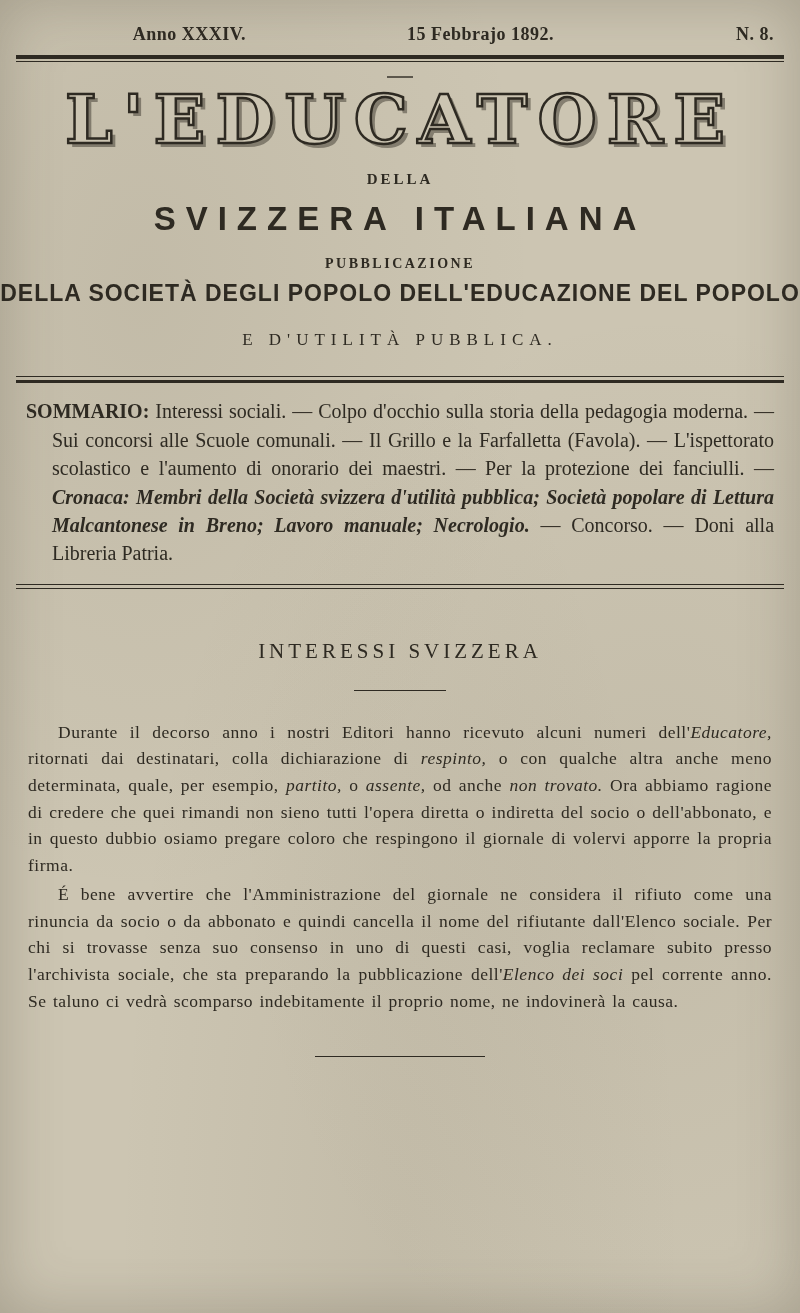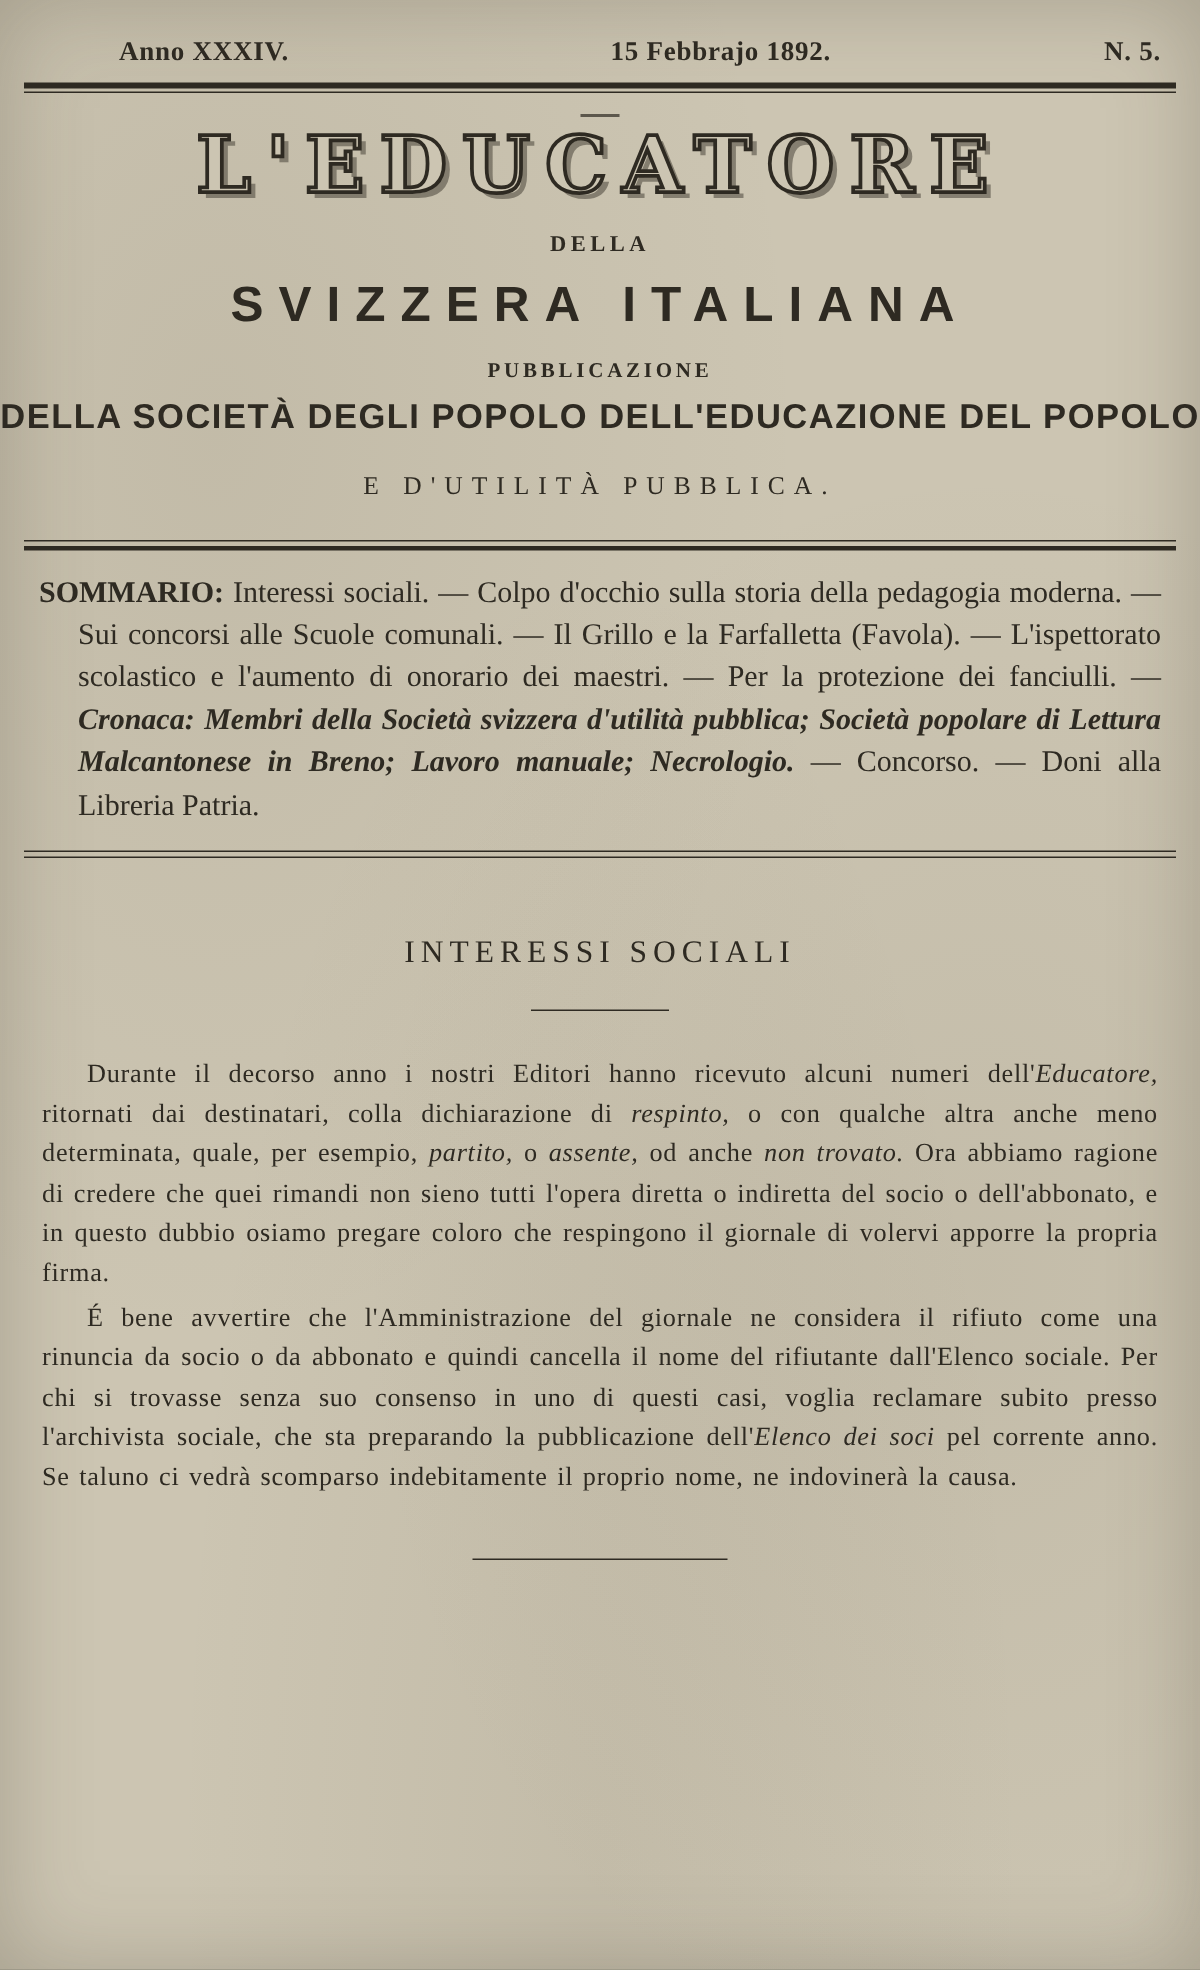--- a/index.html
+++ b/index.html
@@ -17,21 +17,21 @@
     color:var(--ink,#2e2a22);
     font-family:"Liberation Serif", serif;
     overflow:hidden;
   }
   
   .masthead-top{
     display:flex;align-items:baseline;
     padding:24px 26px 10px 26px;
     font-weight:bold;font-size:18px;letter-spacing:.5px;
   }
-  .mh-left{width:220px;text-align:center;}
+  .mh-left{width:220px;text-align:right;}
   .mh-center{flex:1;text-align:right;}
   .mh-right{width:220px;text-align:right;}
   
   .double-rule{
     margin:0 16px;height:2px;
     border-top:4px solid var(--ink,#2e2a22);
     border-bottom:1px solid var(--ink,#2e2a22);
   }
   .double-rule.flip{
     border-top-width:1px;border-bottom-width:3px;height:3px;
@@ -45,21 +45,21 @@
   .ornament-dash{
     width:26px;height:2px;background:var(--ink,#2e2a22);
     margin:14px auto 0 auto;opacity:.7;
   }
   
   .title-block{text-align:center;}
   .journal-title{
     margin:6px 0 0 0;
     font-family:"DejaVu Serif", serif;
     font-weight:bold;
-    font-size:52px;line-height:1.05;
+    font-size:68px;line-height:1.05;
     letter-spacing:10px;
     color:var(--paper,#ccc5b2);
     -webkit-text-stroke:2.5px var(--ink,#2e2a22);
     text-shadow:4px 4px 0 rgba(46,42,34,.45);
     white-space:nowrap;
   }
   .della{
     margin-top:16px;
     font-size:15px;font-weight:bold;letter-spacing:3px;
   }
@@ -118,21 +118,21 @@
   }
 </style>
 </head>
 <body>
 
 <div class="page">
 
   <header class="masthead-top">
     <span class="mh-left">Anno XXXIV.</span>
     <span class="mh-center">15 Febbrajo 1892.</span>
-    <span class="mh-right">N. 5.</span>
+    <span class="mh-right">N. 8.</span>
   </header>
 
   <div class="double-rule"></div>
   <div class="ornament-dash"></div>
 
   <div class="title-block">
     <h1 class="journal-title">L'EDUCATORE</h1>
     <div class="della">DELLA</div>
     <h2 class="subtitle">SVIZZERA ITALIANA</h2>
     <div class="pubblicazione">PUBBLICAZIONE</div>
@@ -142,21 +142,21 @@
 
   <div class="double-rule flip"></div>
 
   <section class="sommario">
     <p class="sommario-text"><span style="font-weight: bold;">SOMMARIO: </span><span>Interessi sociali. — Colpo d'occhio sulla storia della pedagogia moderna. — Sui concorsi alle Scuole comunali. — Il Grillo e la Farfalletta (Favola). — L'ispettorato scolastico e l'aumento di onorario dei maestri. — Per la protezione dei fanciulli. — </span><span style="font-style: italic; font-weight: bold;">Cronaca: </span><span style="font-style: italic; font-weight: bold;">Membri della Società svizzera d'utilità pubblica; Società popolare di Lettura Malcantonese in Breno; Lavoro manuale; Necrologio.</span><span> — Concorso. — Doni alla Libreria Patria.</span></p>
   </section>
 
   <div class="thin-double-rule"></div>
 
   <main class="article">
-    <h3 class="article-heading">INTERESSI SOCIALI</h3>
+    <h3 class="article-heading">INTERESSI SVIZZERA</h3>
     <div class="heading-rule"></div>
     <div class="article-body">
         <p><span>Durante il decorso anno i nostri Editori hanno ricevuto alcuni numeri dell'</span><span style="font-style: italic;">Educatore,</span><span> ritornati dai destinatari, colla dichiarazione di </span><span style="font-style: italic;">respinto,</span><span> o con qualche altra anche meno determinata, quale, per esempio, </span><span style="font-style: italic;">partito,</span><span> o </span><span style="font-style: italic;">assente,</span><span> od anche </span><span style="font-style: italic;">non trovato.</span><span> Ora abbiamo ragione di credere che quei rimandi non sieno tutti l'opera diretta o indiretta del socio o dell'abbonato, e in questo dubbio osiamo pregare coloro che respingono il giornale di volervi apporre la propria firma.</span></p>
         <p><span>É bene avvertire che l'Amministrazione del giornale ne considera il rifiuto come una rinuncia da socio o da abbonato e quindi cancella il nome del rifiutante dall'Elenco sociale. Per chi si trovasse senza suo consenso in uno di questi casi, voglia reclamare subito presso l'archivista sociale, che sta preparando la pubblicazione dell'</span><span style="font-style: italic;">Elenco dei soci</span><span> pel corrente anno. Se taluno ci vedrà scomparso indebitamente il proprio nome, ne indovinerà la causa.</span></p>
       </div>
     <div class="end-rule"></div>
   </main>
 
 </div>
 

